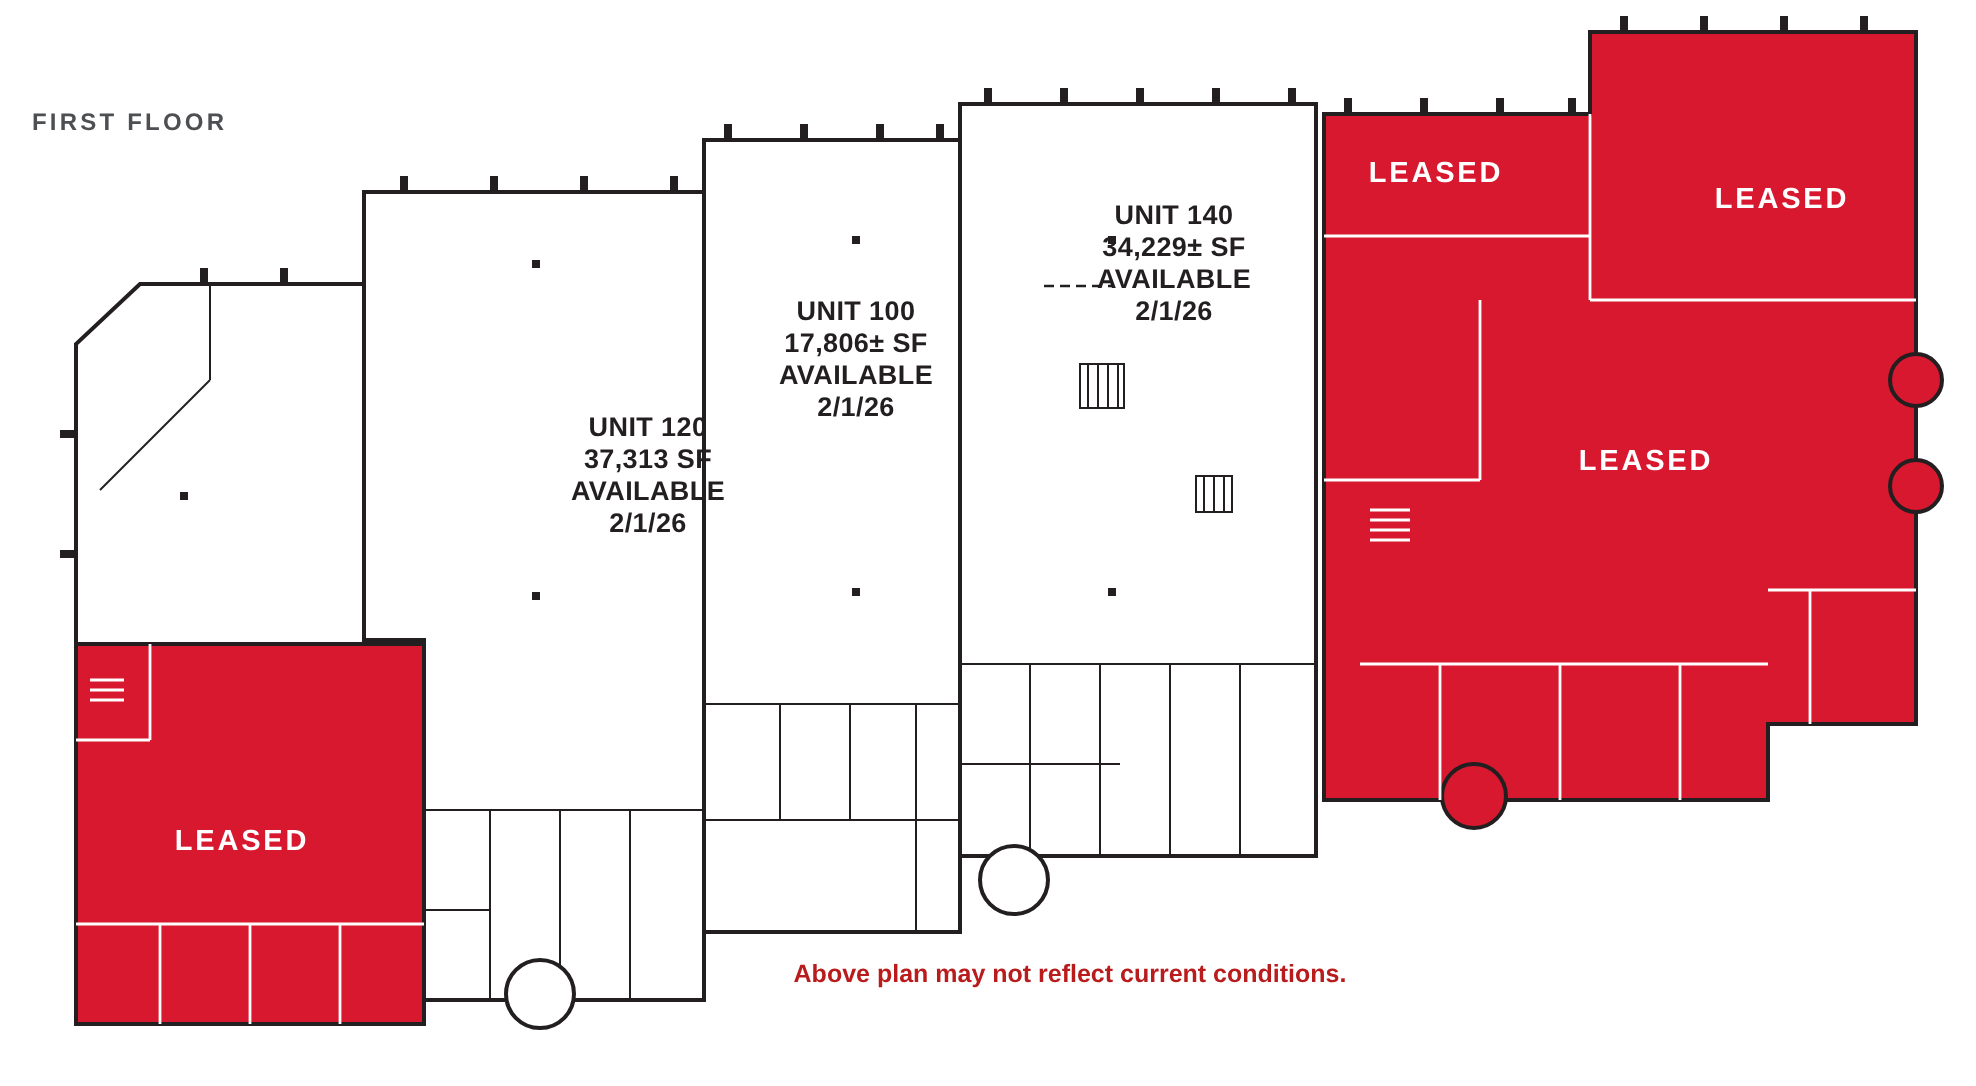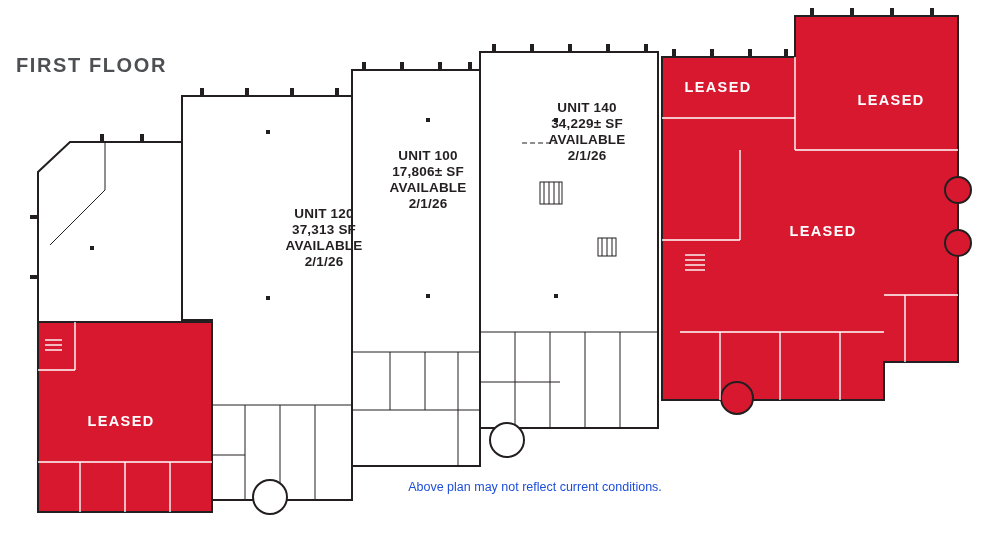--- a/index.html
+++ b/index.html
@@ -6,38 +6,38 @@
   .canvas {
     position:relative;
     width:988px; height:543px;
     background:#ffffff;
     overflow:hidden;
     font-family:"Liberation Sans", sans-serif;
   }
   .plan-svg { position:absolute; left:0; top:0; }
   .page-title {
     position:absolute; left:16px; top:54px;
-    font-size:20px; font-weight:700; letter-spacing:1.6px;
+    font-size:12px; font-weight:700; letter-spacing:1.6px;
     color:#4d4f53;
   }
   .unit-label {
     position:absolute; transform:translateX(-50%);
     text-align:center; color:#231f20;
     font-size:13.5px; font-weight:700; line-height:16px;
     letter-spacing:0.2px; white-space:nowrap;
   }
   .unit-label div { white-space:nowrap; }
   .leased-label {
     position:absolute; transform:translate(-50%,-50%);
     color:#ffffff; font-size:14.5px; font-weight:700;
     letter-spacing:1.4px; white-space:nowrap;
   }
   .disclaimer {
     position:absolute; left:535px; top:480px; transform:translateX(-50%);
-    color:#1d4ed8; font-size:12.5px; white-space:nowrap;
+    color:#b91c1c; font-size:12.5px; white-space:nowrap;font-weight:bold;
   }
 </style>
 </head>
 <body>
 
 <div class="canvas">
 
   <svg class="plan-svg" width="988" height="543" viewBox="0 0 988 543">
 
     <g fill="#ffffff" stroke="#231f20" stroke-width="2" stroke-linejoin="miter">

